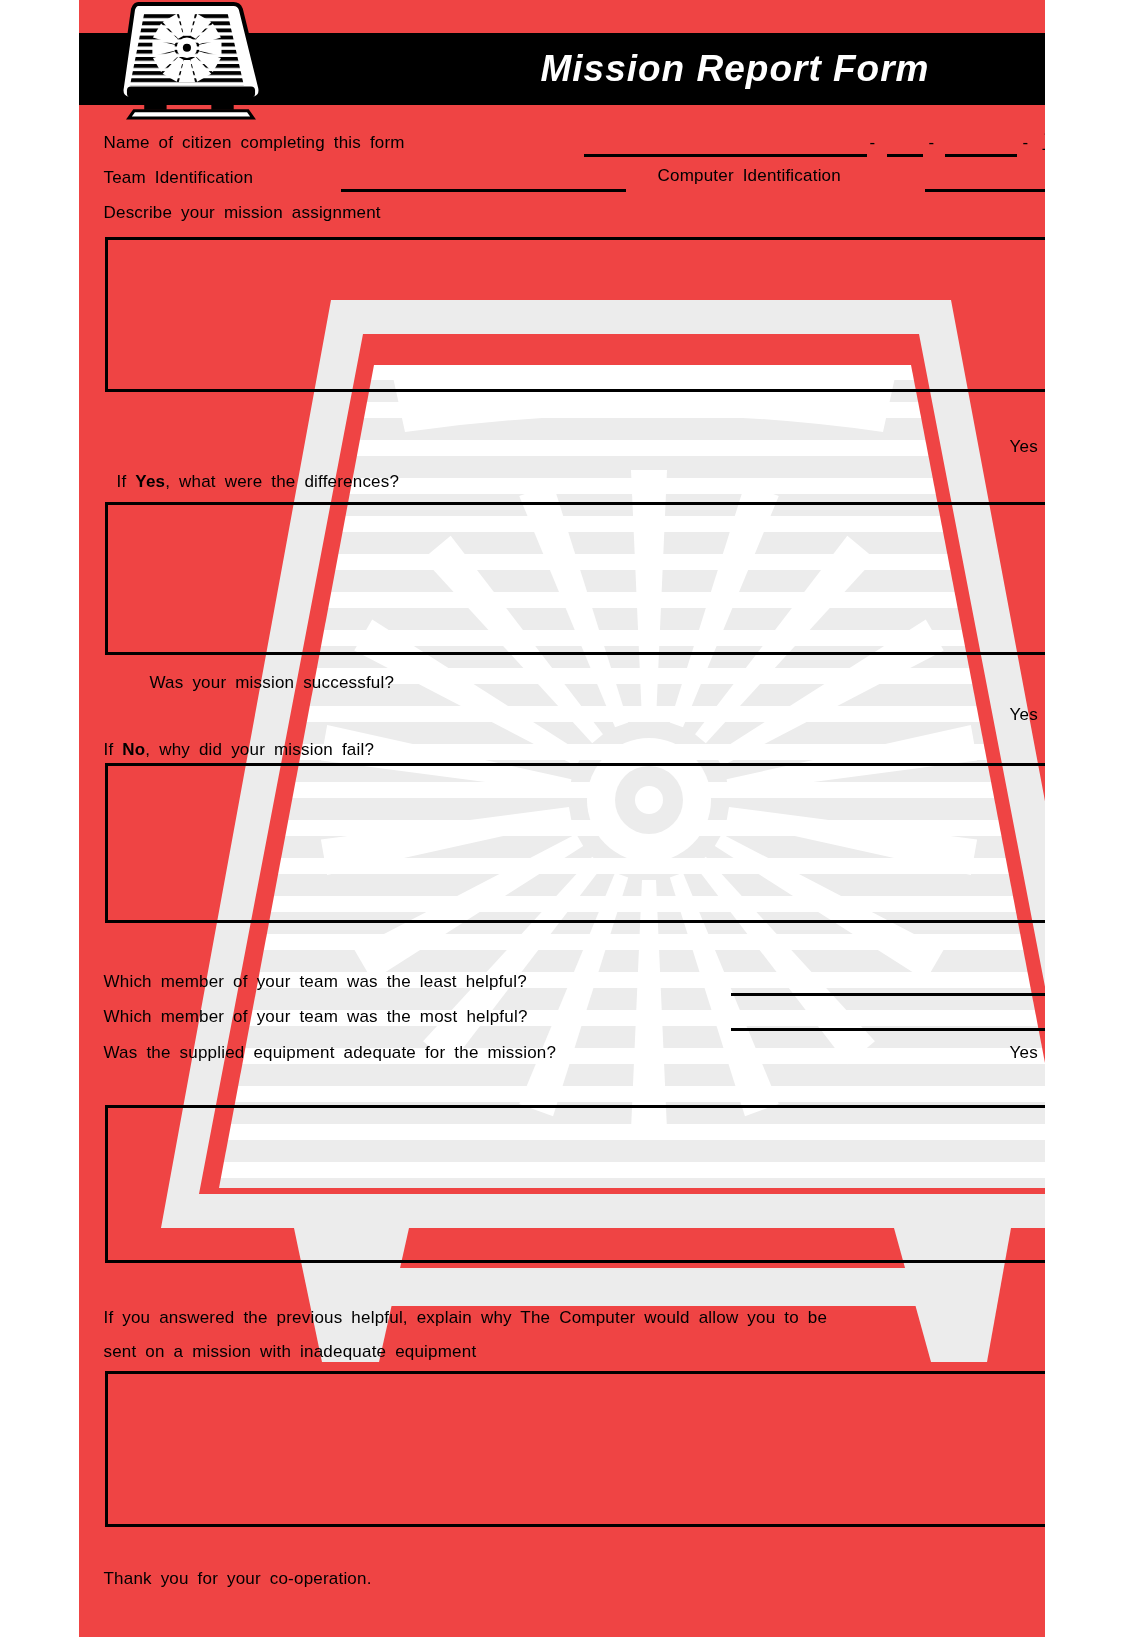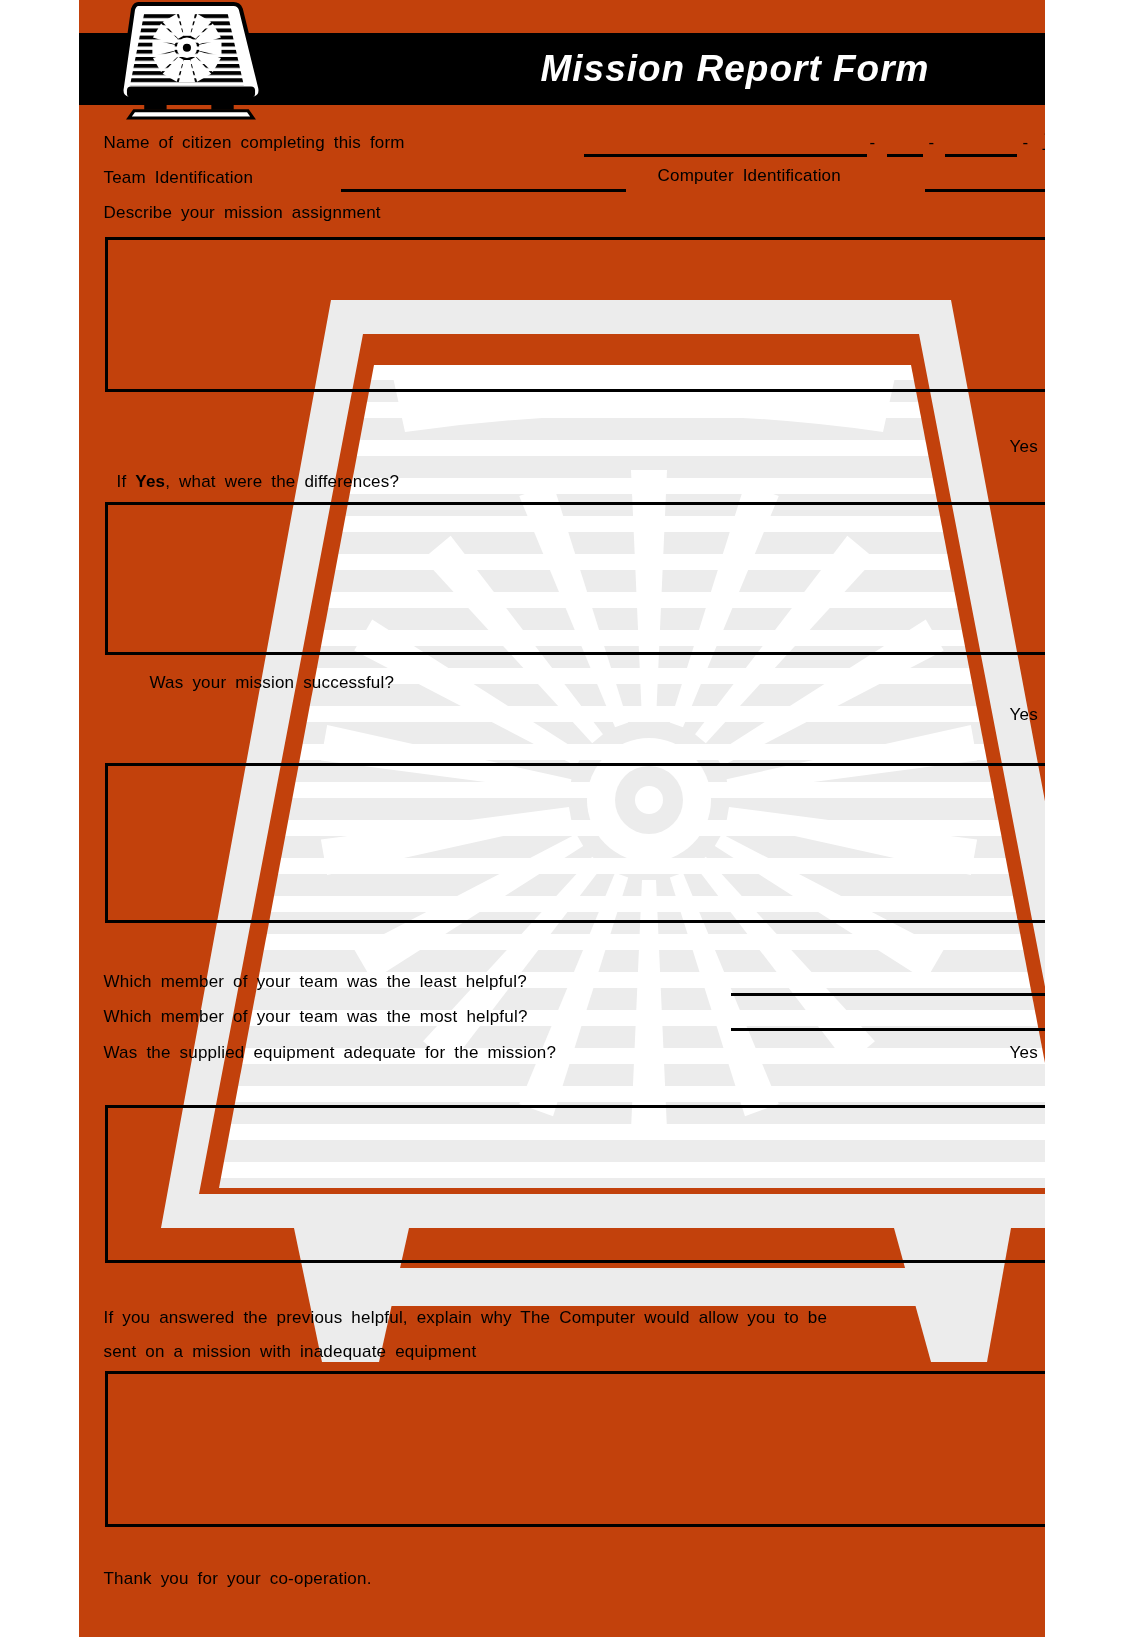--- a/index.html
+++ b/index.html
@@ -1,19 +1,19 @@
 <!DOCTYPE html>
 <html><head>
 <meta charset="utf-8">
 <style>
   * { margin:0; padding:0; box-sizing:border-box; }
   html,body { background:#fff; }
   .page {
     position:relative; width:966px; height:1637px; margin:0 auto;
-    background:#c2410c; overflow:hidden; color:#000;
+    background:#ef4444; overflow:hidden; color:#000;
     font-family:"Liberation Sans", sans-serif;
   }
   .wm { position:absolute; left:0; top:0; width:1123px; height:1637px; z-index:0; pointer-events:none; }
 
   .headerbar { position:absolute; left:0; top:33px; width:1123px; height:72px; background:#000; z-index:1; }
   .title-wrap { position:absolute; left:190px; top:33px; width:933px; height:72px; z-index:2;
                 display:flex; align-items:center; justify-content:center; }
   .title { color:#fff; font-size:37px; font-weight:bold; font-style:italic; letter-spacing:1px; white-space:nowrap; }
   .logo { position:absolute; left:34px; top:0px; width:156px; height:122px; z-index:3; }
 
@@ -150,20 +150,21 @@
   <div class="txt" style="left:1031px; top:432px;">No</div>
   <div class="cb" style="left:1074px; top:433px;"></div>
   <div class="txt" style="left:38px; top:467px;"><span>If </span><b>Yes</b><span>, what were the differences?</span></div>
   <div class="abox" style="top:502px; height:153px;"></div>
 
   <div class="txt" style="left:25px; top:668px;margin-left:46px;">Was your mission successful?</div>
   <div class="txt" style="left:931px; top:700px;">Yes</div>
   <div class="cb" style="left:989px; top:701px;"></div>
   <div class="txt" style="left:1031px; top:700px;">No</div>
   <div class="cb" style="left:1074px; top:701px;"></div>
+  <div class="txt" style="left:25px; top:735px;"><span>If </span><b>No</b><span>, why did your mission fail?</span></div>
   <div class="abox" style="top:763px; height:160px;"></div>
 
   <div class="txt" style="left:25px; top:967px;">Which member of your team was the least helpful?</div>
   <div class="uline" style="left:652px; top:993px; width:453px;"></div>
   <div class="txt" style="left:25px; top:1002px;">Which member of your team was the most helpful?</div>
   <div class="uline" style="left:652px; top:1028px; width:453px;"></div>
 
   <div class="txt" style="left:25px; top:1038px;">Was the supplied equipment adequate for the mission?</div>
   <div class="txt" style="left:931px; top:1038px;">Yes</div>
   <div class="cb" style="left:989px; top:1039px;"></div>

